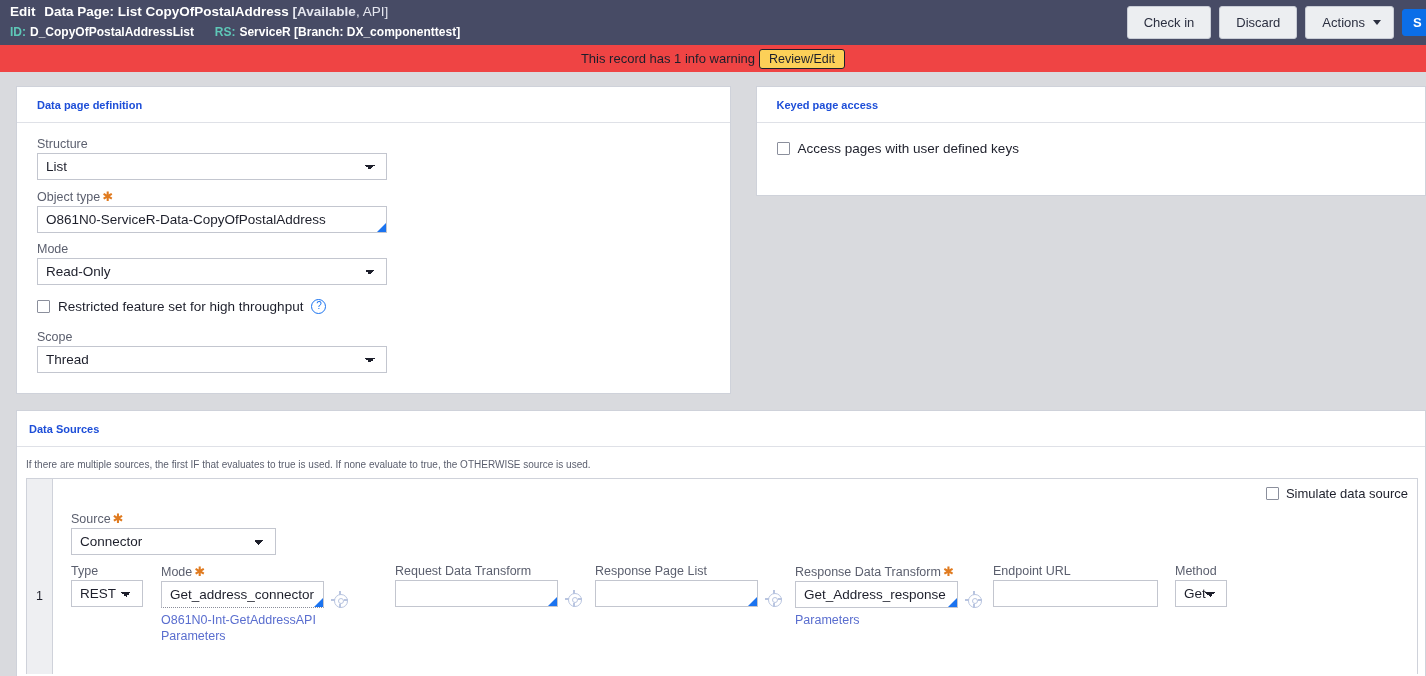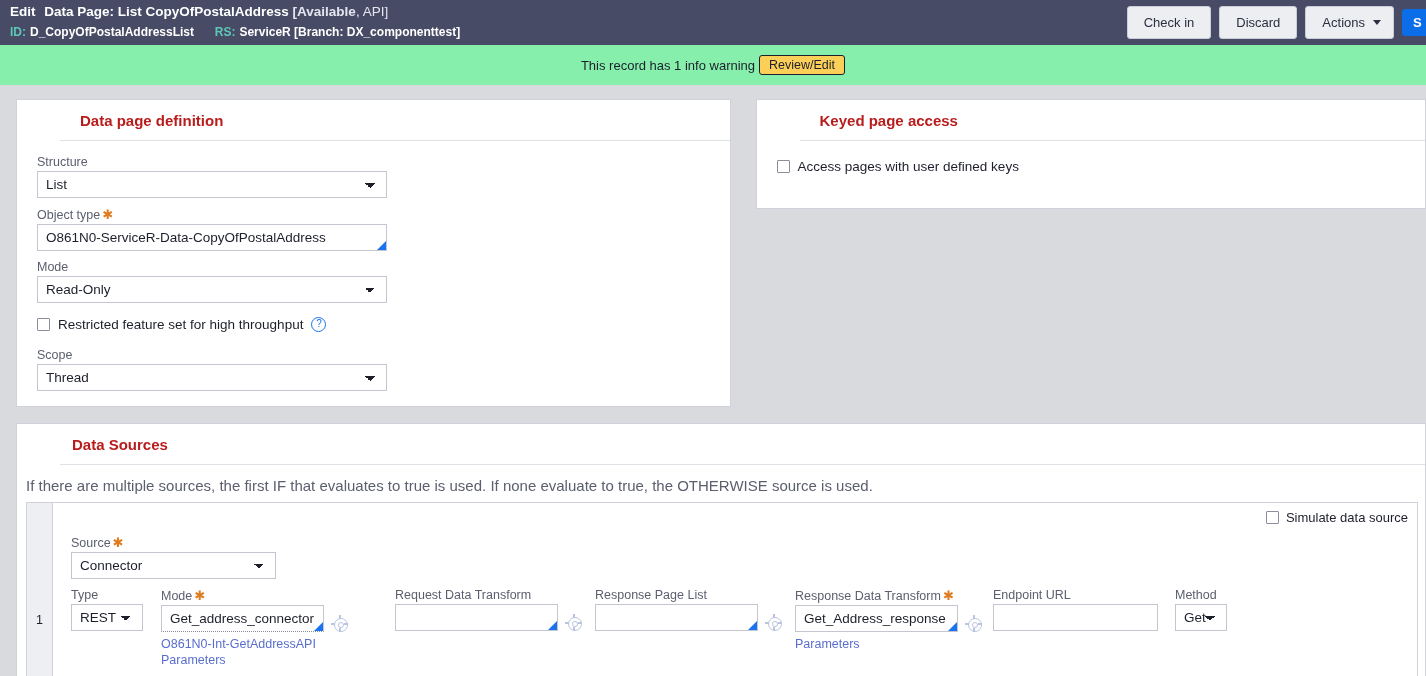--- a/index.html
+++ b/index.html
@@ -82,22 +82,22 @@
   .chev-down {
     width: 0; height: 0;
     border-left: 4.5px solid transparent;
     border-right: 4.5px solid transparent;
     border-top: 5px solid #2b2f40;
     display: inline-block;
   }
 
   
   .warn-bar {
-    height: 40px;
-    background: #86efac;
+    height: 27px;
+    background: #ef4444;
     display: flex;
     align-items: center;
     justify-content: center;
     gap: 4px;
     font-size: 13px;
     color: #1d1f2b;
   }
   .warn-btn {
     background: #fcd058;
     border: 1px solid #1d1f2b;
@@ -121,24 +121,23 @@
   }
   .panel {
     background: #ffffff;
     border: 1px solid #cfd2da;
   }
   .panel-left { width: 730px; height: 308px; }
   .panel-right { width: 685px; height: 110px; }
   .panel-hd {
     border-bottom: 1px solid #dfe1e7;
     padding: 12px 20px 11px 20px;
-    font-size: 15px;
+    font-size: 11px;
     font-weight: bold;
-    color: #b91c1c;
-    margin-left: 43px;
+    color: #1d4ed8;
   }
   .panel-body { padding: 14px 20px 0 20px; }
 
   
   .fld { margin-bottom: 9px; }
   .fld-label {
     font-size: 12.5px;
     color: #5b5f6e;
     margin-bottom: 2px;
     display: block;
@@ -221,21 +220,21 @@
 
   
   .ds-panel {
     background: #ffffff;
     border: 1px solid #cfd2da;
     margin: 16px 0 0 16px;
     width: 1410px;
     height: 360px;
   }
   .ds-note {
-    font-size: 15px;
+    font-size: 10px;
     color: #5b5f6e;
     padding: 12px 32px 8px 9px;
   }
   .ds-table {
     margin: 0 0 0 9px;
     border-top: 1px solid #cfd2da;
     border-left: 1px solid #cfd2da;
     border-right: 1px solid #cfd2da;
     width: 1392px;
     position: relative;

